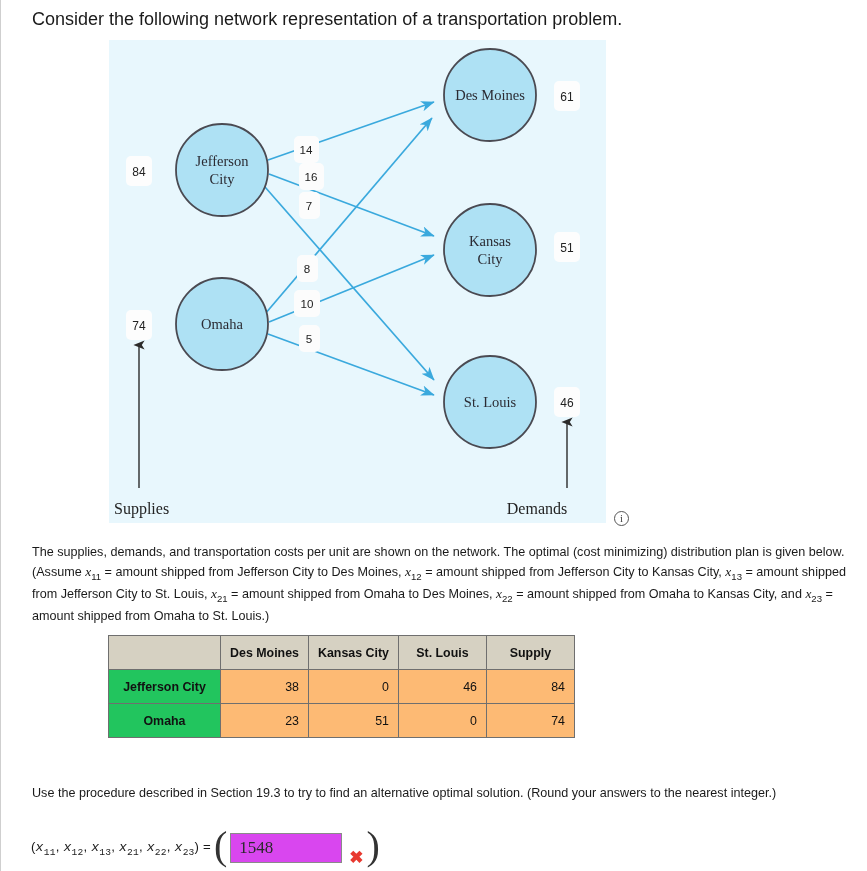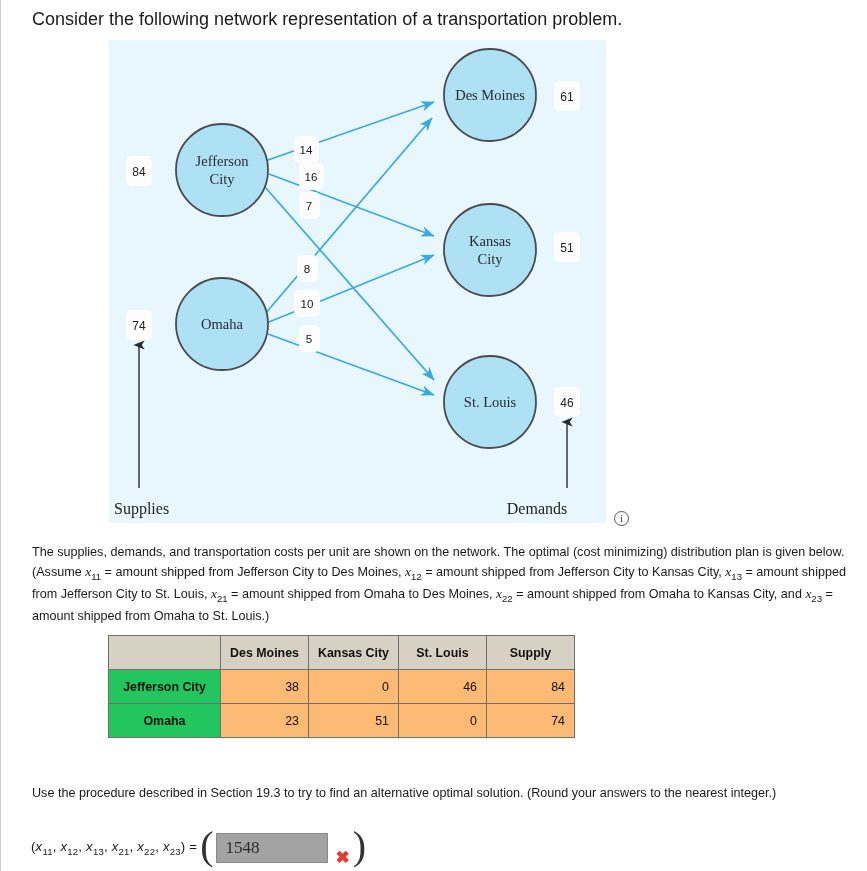--- a/index.html
+++ b/index.html
@@ -130,37 +130,37 @@
     align-items: center;
     height: 44px;
   }
   .tuple {
     font-family: "Liberation Sans", sans-serif;
     font-size: 13.2px;
     color: #1a1a1a;
     white-space: nowrap;
     letter-spacing: 0.2px;
   }
-  .tuple .v { font-style: italic; }
+  .tuple .v { font-style: italic; font-family: Liberation Mono, monospace; }
   .tuple sub { font-size: 9.6px; font-style: normal; }
   .paren {
     font-size: 40px;
     font-family: "Liberation Serif", serif;
     color: #333333;
     line-height: 0.85;
     font-weight: 300;
     margin: 0 3px;
     position: relative;
     top: -2px;
   }
   .answer-box {
     width: 112px;
     height: 30px;
     border: 1px solid #8a8a8a;
-    background: #a3a3a3;
+    background: #d946ef;
     font-family: "Liberation Serif", serif;
     font-size: 17px;
     color: #2a2a2a;
     padding: 0 8px;
     line-height: 28px;
     outline: none;
   }
   .xmark {
     color: #e8392f;
     font-size: 17px;

